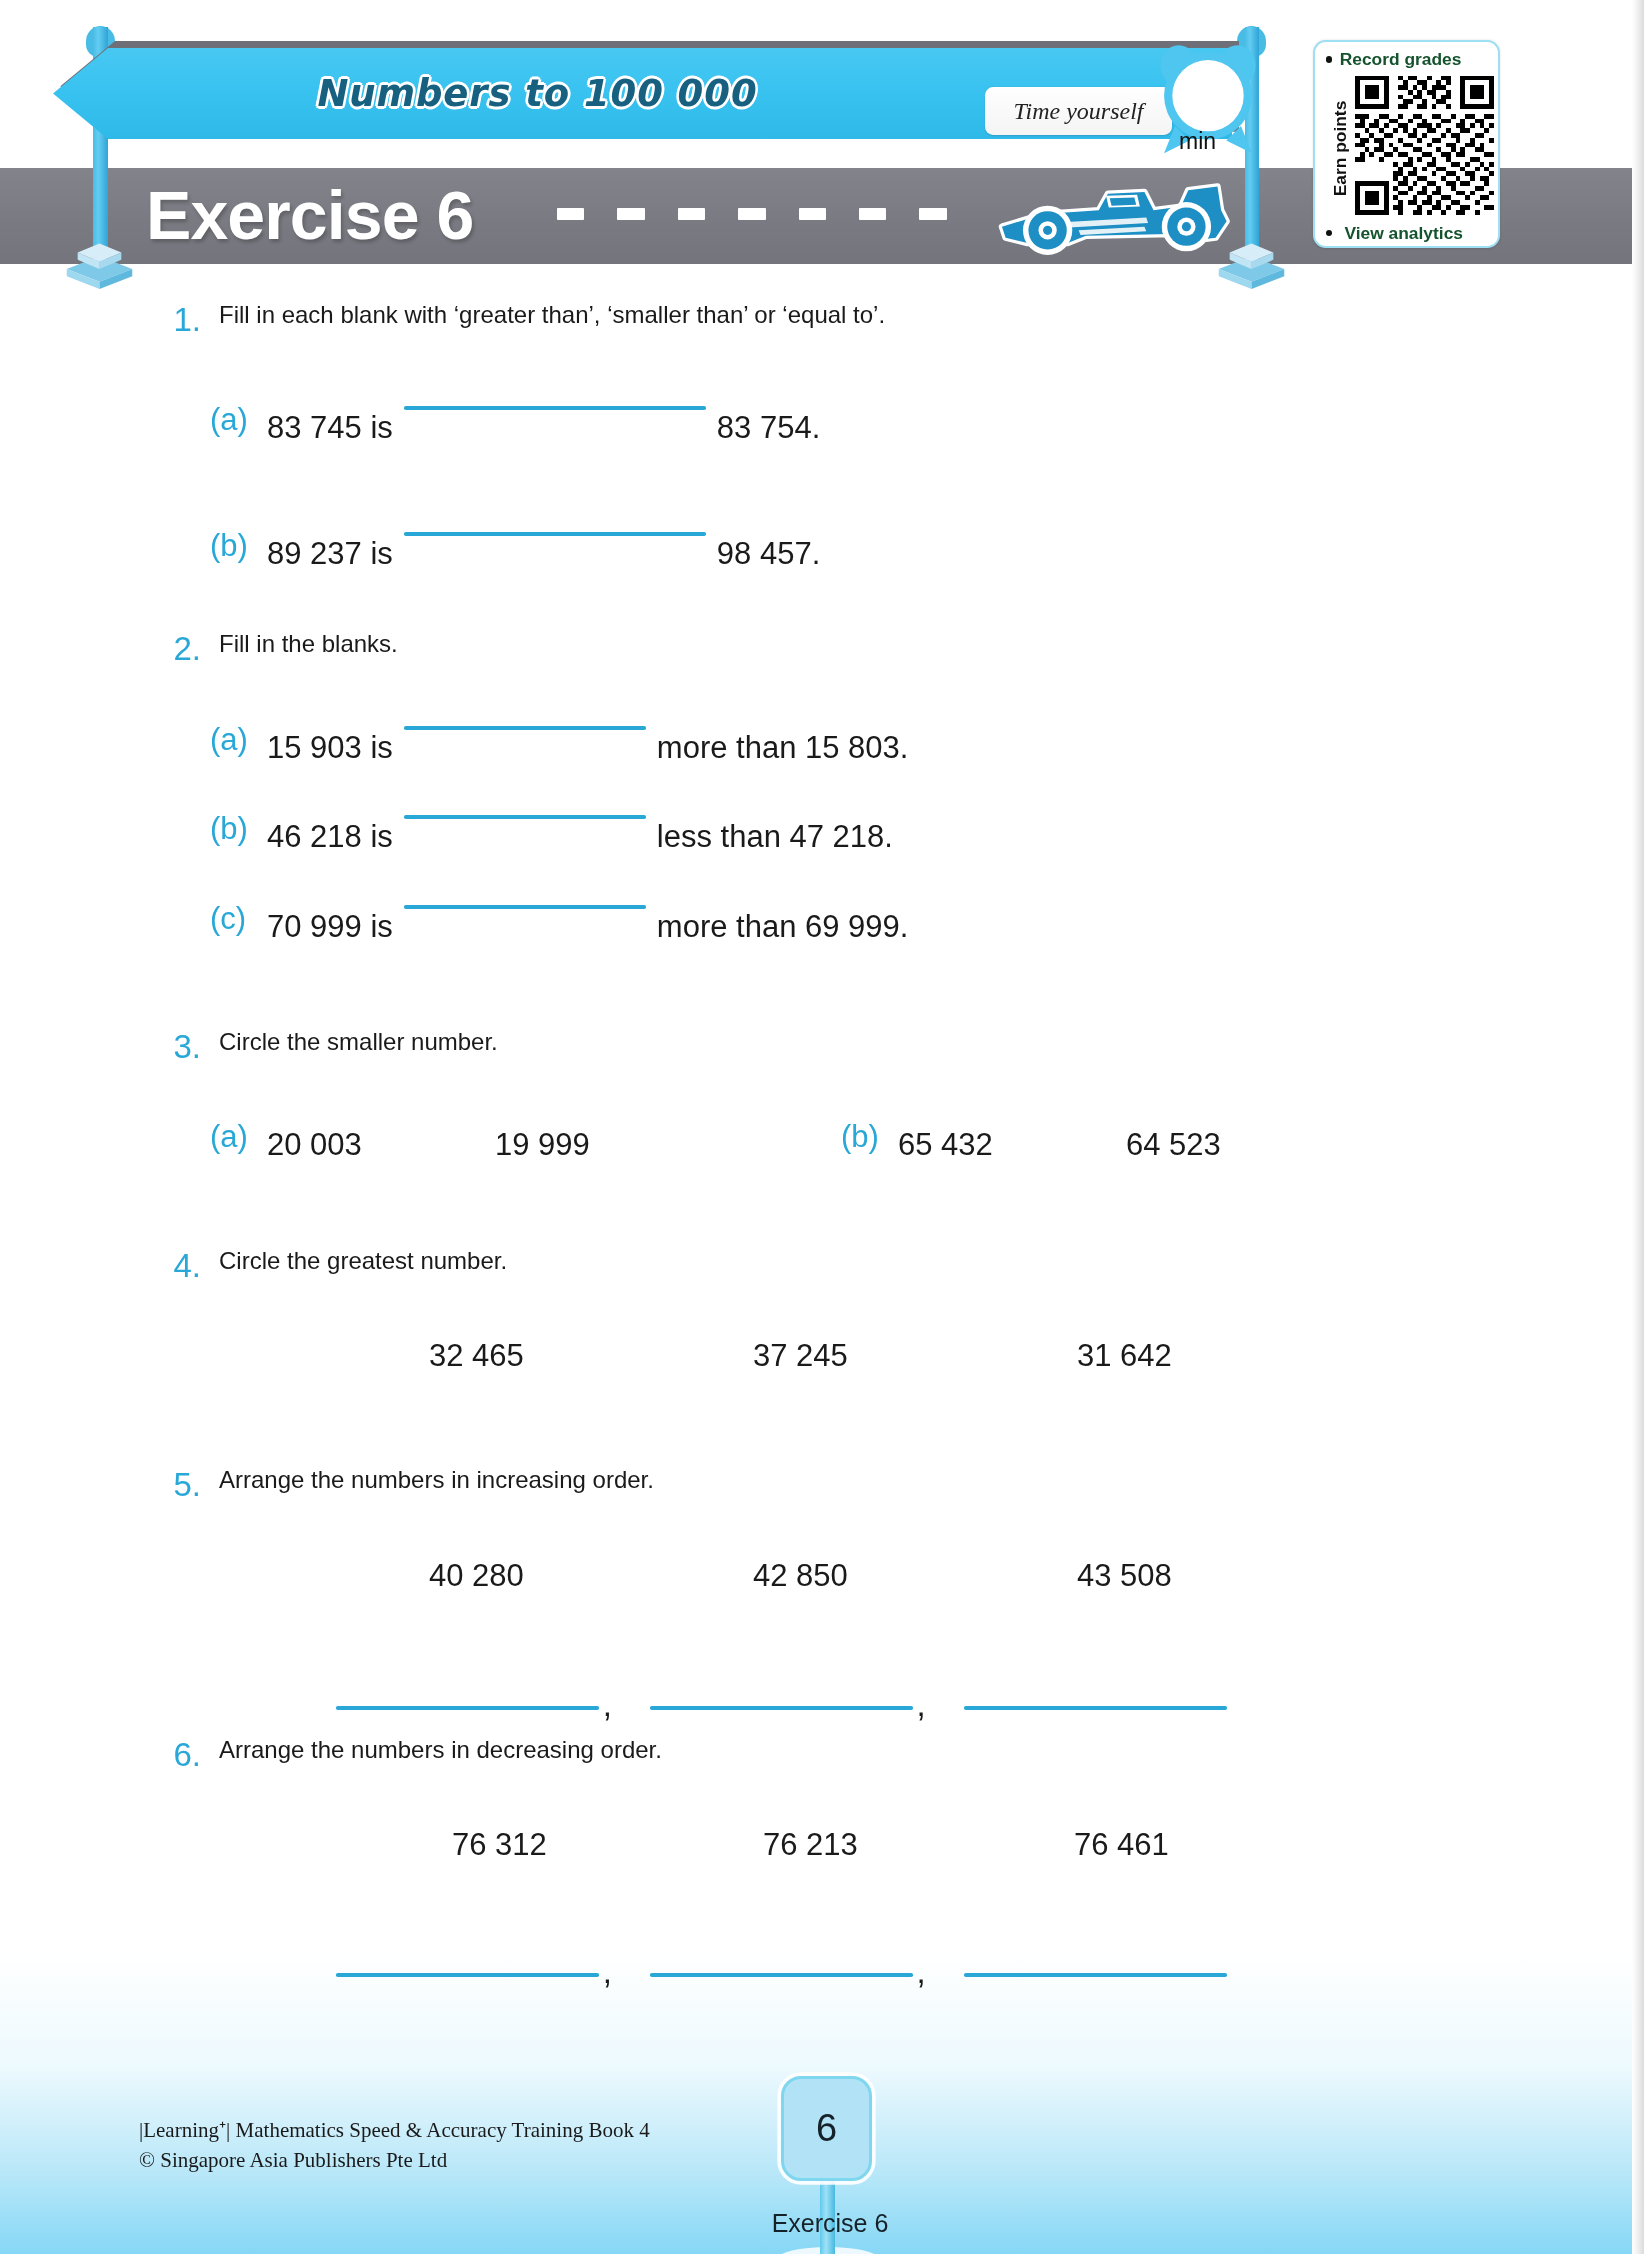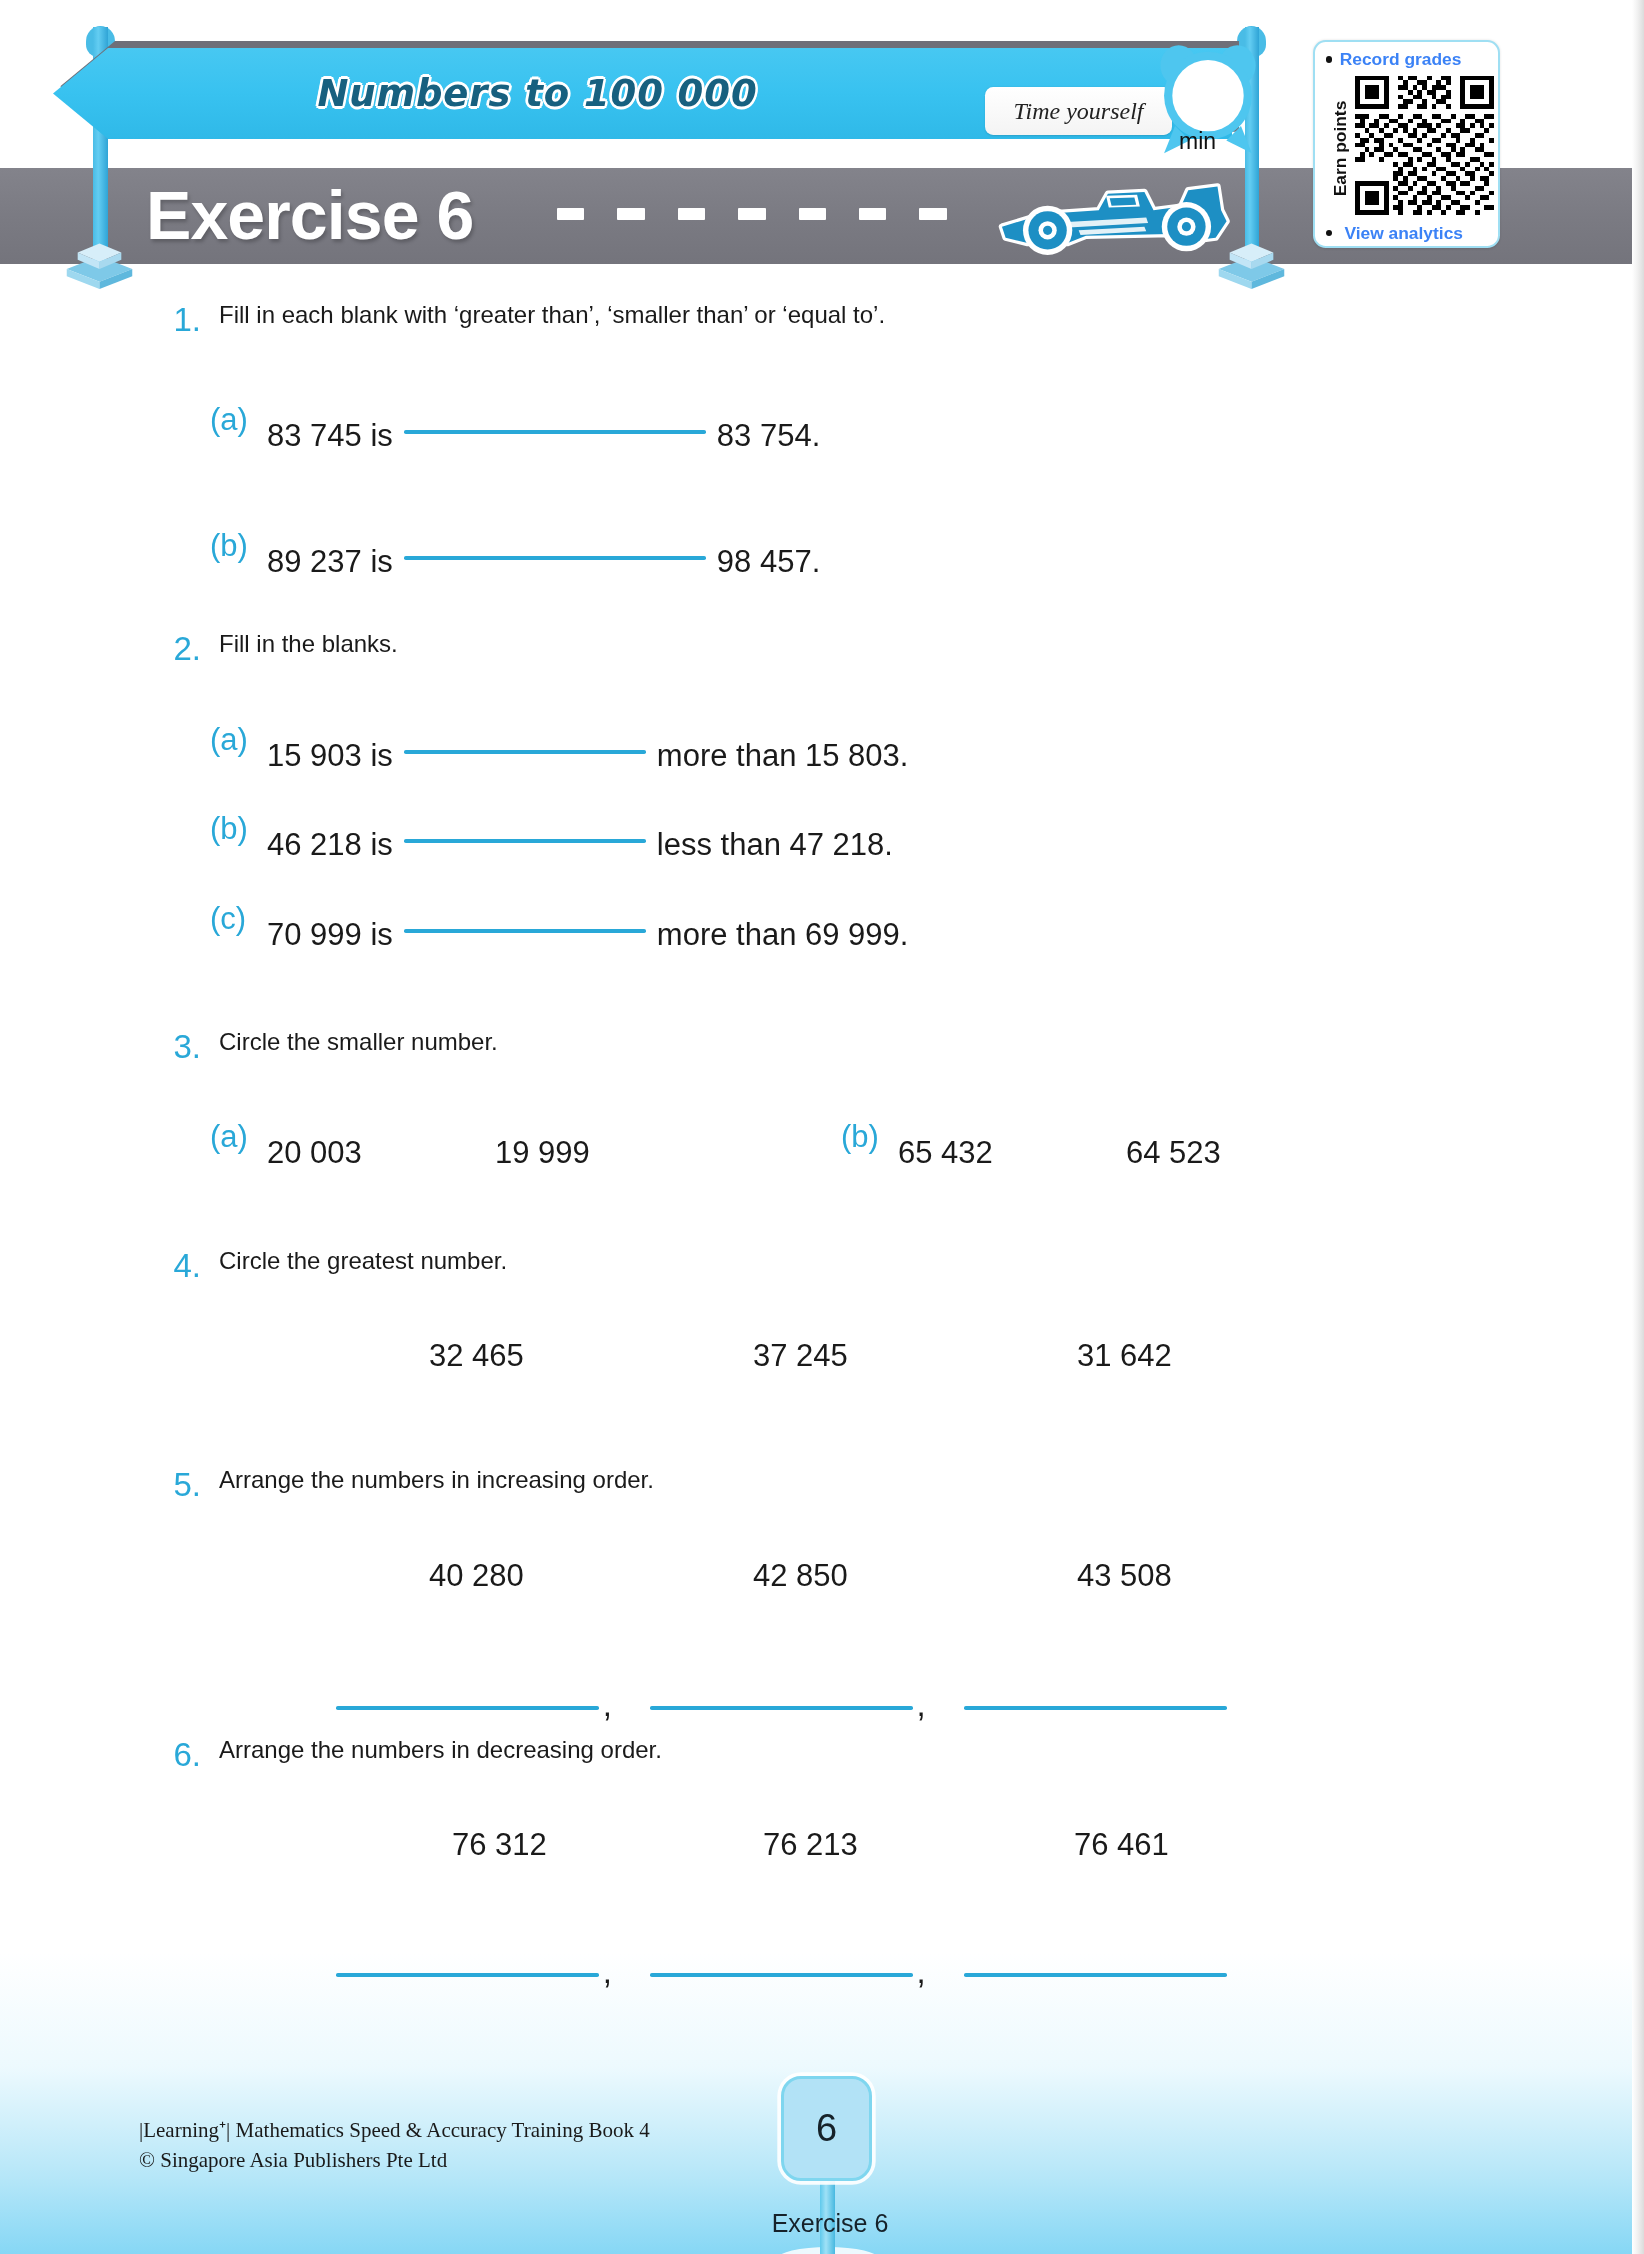--- a/index.html
+++ b/index.html
@@ -102,21 +102,21 @@
 
   
   .qr-badge{
     position:absolute; left:1313px; top:40px; width:187px; height:208px; z-index:7;
     background:#ffffff; border:2.7px solid #9fdff3; border-radius:12.8px;
     box-shadow:0 0.9px 2.7px rgba(0,0,0,0.12);
   }
   .qr-top, .qr-bottom{
     position:absolute; left:11px; width:166px; height:24px;
     display:flex; align-items:center; gap:7.3px;
-    font-size:17.4px; font-weight:bold; color:#3b82f6;
+    font-size:17.4px; font-weight:bold; color:#14532d;
     font-family:"Liberation Sans", sans-serif;
   }
   .qr-top{ top:5.5px; } .qr-bottom{ top:179px;gap:12px; }
   .qr-bullet{ width:6.4px; height:6.4px; background:#111; border-radius:50%; flex:none; }
   .qr-side{
     position:absolute; left:-43px; top:96px; width:137px;
     transform:rotate(-90deg);
     text-align:center;
     font-size:17.4px; font-weight:bold; color:#111111;
     font-family:"Liberation Sans", sans-serif;
@@ -153,23 +153,23 @@
     position:absolute; left:73px; top:0;
     font-size:24px; color:#1a1a1a; white-space:nowrap;
     font-family:"Liberation Sans", sans-serif;
   }
   .sub{ position:absolute; }
   .sub-lab{
     position:absolute; left:0; top:0; width:53px;
     font-size:31px; color:#29a8d8; font-family:"Liberation Sans", sans-serif;
   }
   .sub-body{
-    position:absolute; left:57px; top:16px;
+    position:absolute; left:57px; top:8px;
     font-size:31px; color:#1a1a1a; white-space:nowrap;
-    display:flex; align-items:center;
+    display:flex; align-items:flex-start;
     font-family:"Liberation Sans", sans-serif;
   }
   .blank{
     display:inline-block; height:3.7px; background:#29a8d8;
     margin:0 11px; vertical-align:1.8px; border-radius:1.8px;
     position:relative; top:-3.7px;
   }
   .num{ white-space:nowrap; }
 
   .row-nums{ position:absolute; display:flex; }

